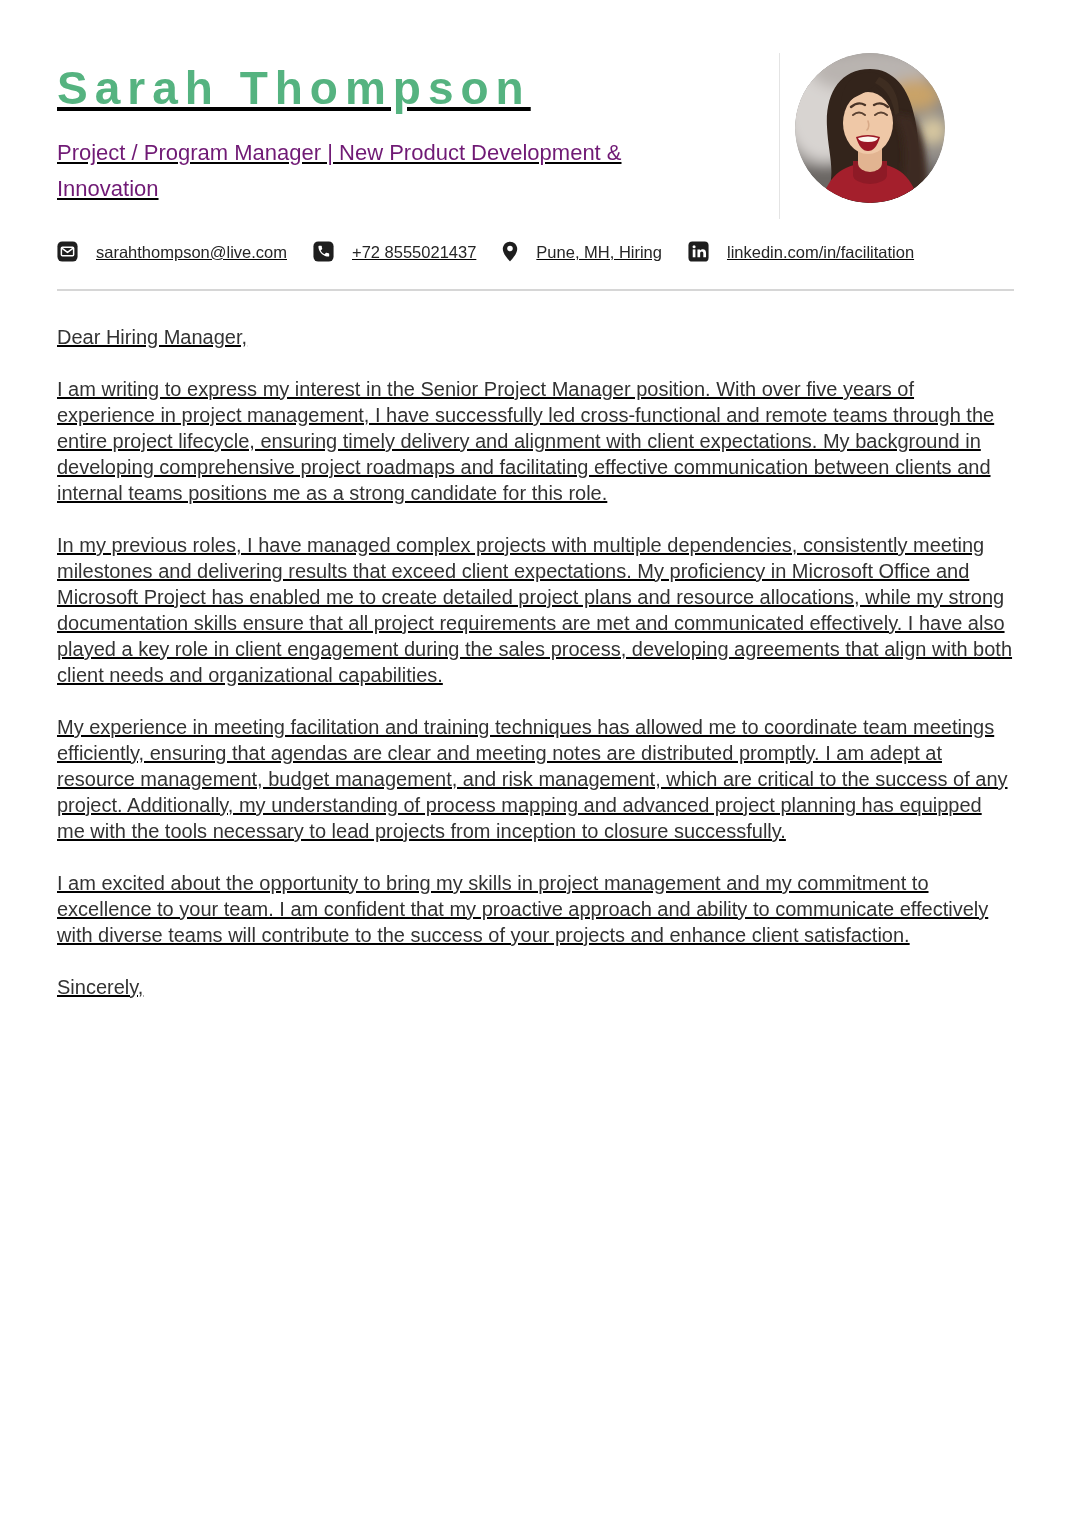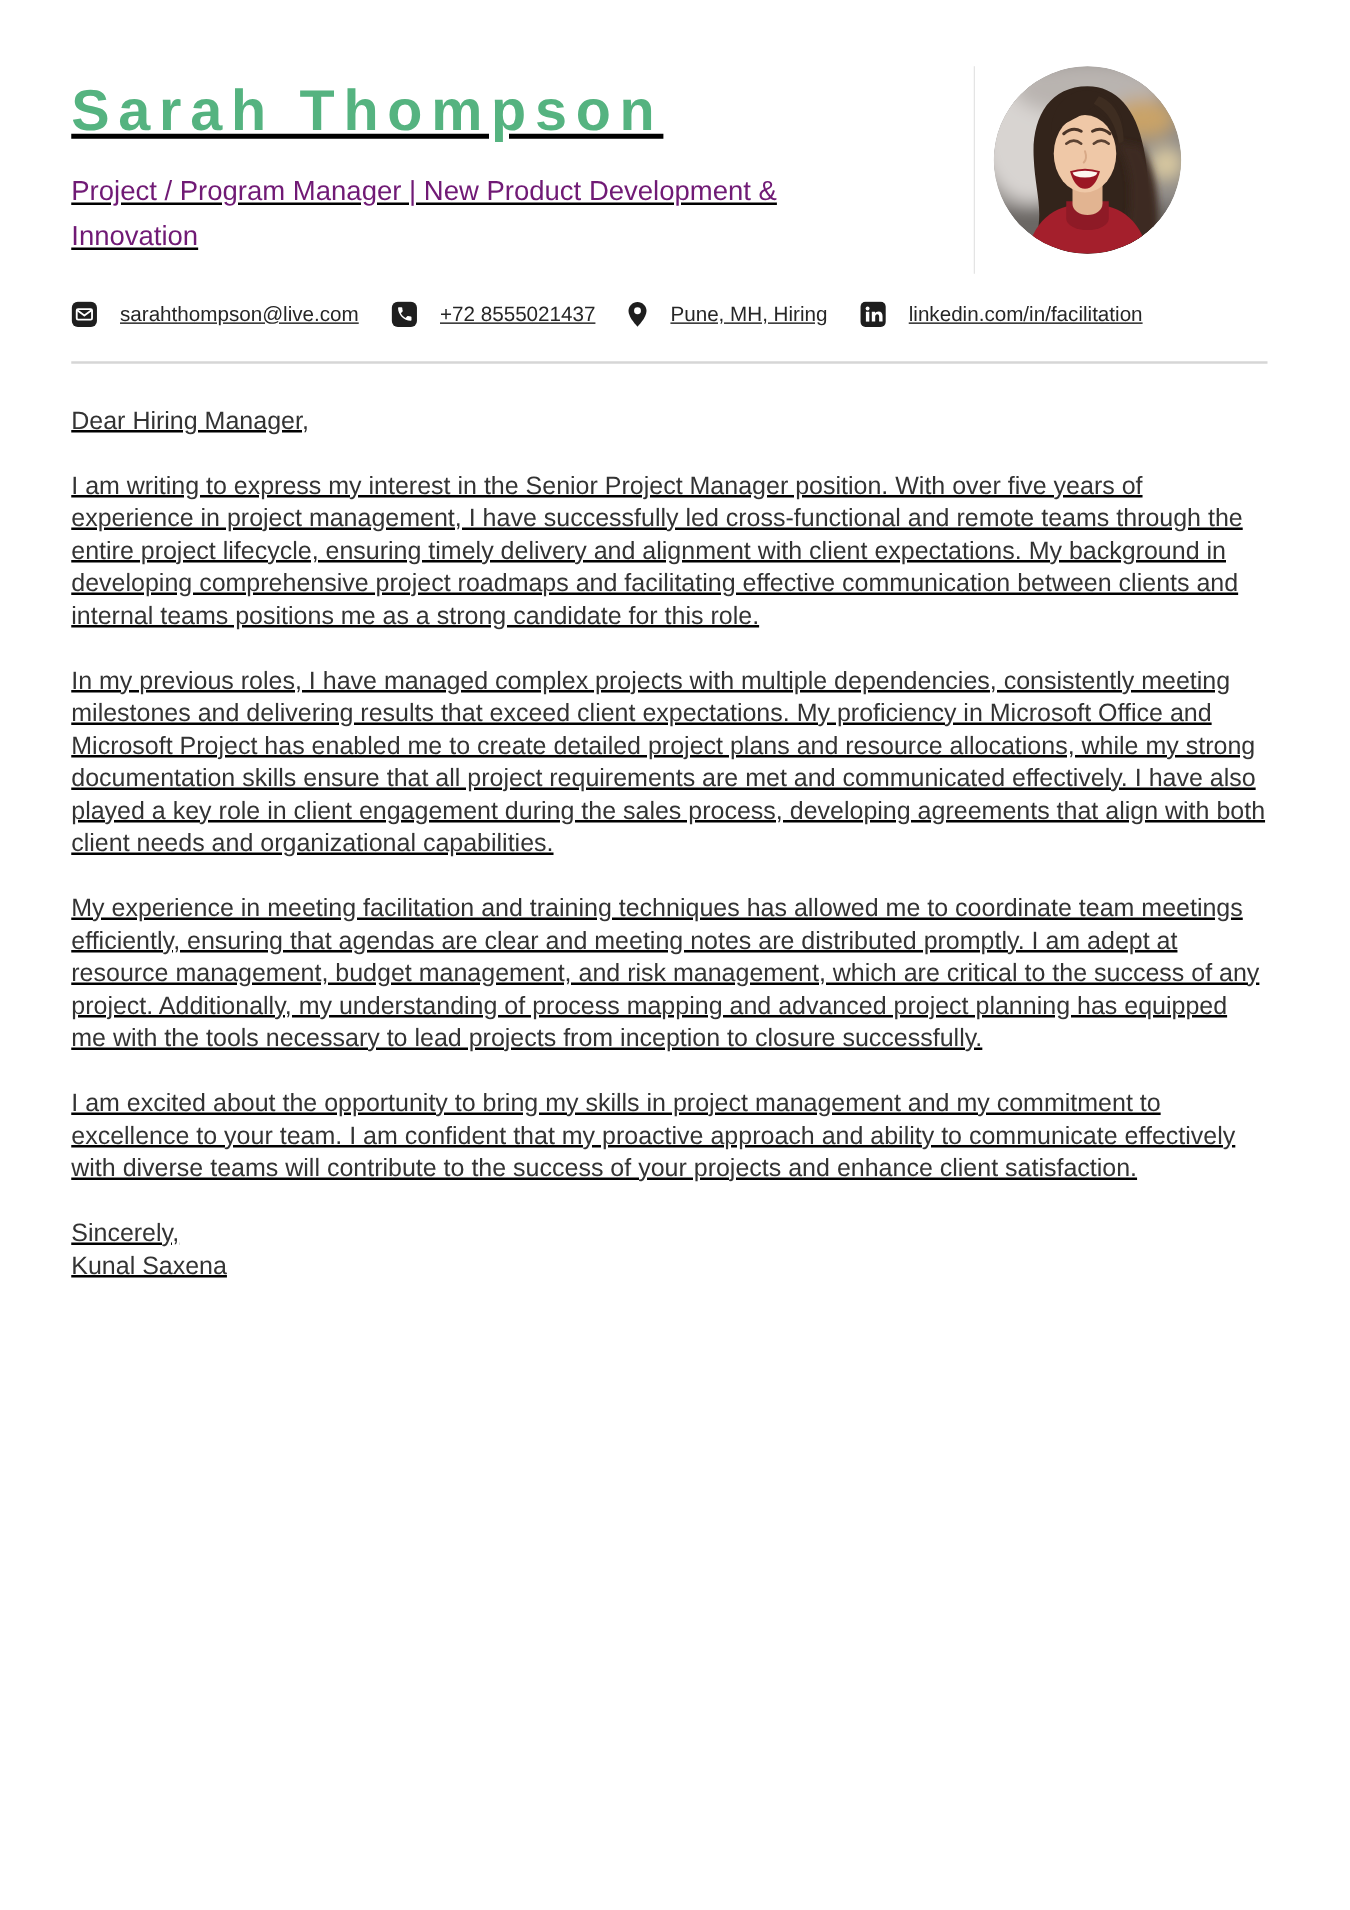--- a/index.html
+++ b/index.html
@@ -181,18 +181,17 @@
     <hr class="rule">
 
     <div class="letter">
       <p>Dear Hiring Manager,</p>
       <p>I am writing to express my interest in the Senior Project Manager position. With over five years of experience in project management, I have successfully led cross-functional and remote teams through the entire project lifecycle, ensuring timely delivery and alignment with client expectations. My background in developing comprehensive project roadmaps and facilitating effective communication between clients and internal teams positions me as a strong candidate for this role.</p>
       <p>In my previous roles, I have managed complex projects with multiple dependencies, consistently meeting milestones and delivering results that exceed client expectations. My proficiency in Microsoft Office and Microsoft Project has enabled me to create detailed project plans and resource allocations, while my strong documentation skills ensure that all project requirements are met and communicated effectively. I have also played a key role in client engagement during the sales process, developing agreements that align with both client needs and organizational capabilities.</p>
       <p>My experience in meeting facilitation and training techniques has allowed me to coordinate team meetings efficiently, ensuring that agendas are clear and meeting notes are distributed promptly. I am adept at resource management, budget management, and risk management, which are critical to the success of any project. Additionally, my understanding of process mapping and advanced project planning has equipped me with the tools necessary to lead projects from inception to closure successfully.</p>
       <p>I am excited about the opportunity to bring my skills in project management and my commitment to excellence to your team. I am confident that my proactive approach and ability to communicate effectively with diverse teams will contribute to the success of your projects and enhance client satisfaction.</p>
       <div class="signature-block">
         <div>Sincerely,</div>
-        <div>Kunal Saxena</div>
       </div>
     </div>
 
   </div>
 </div>
 
 </body></html>

